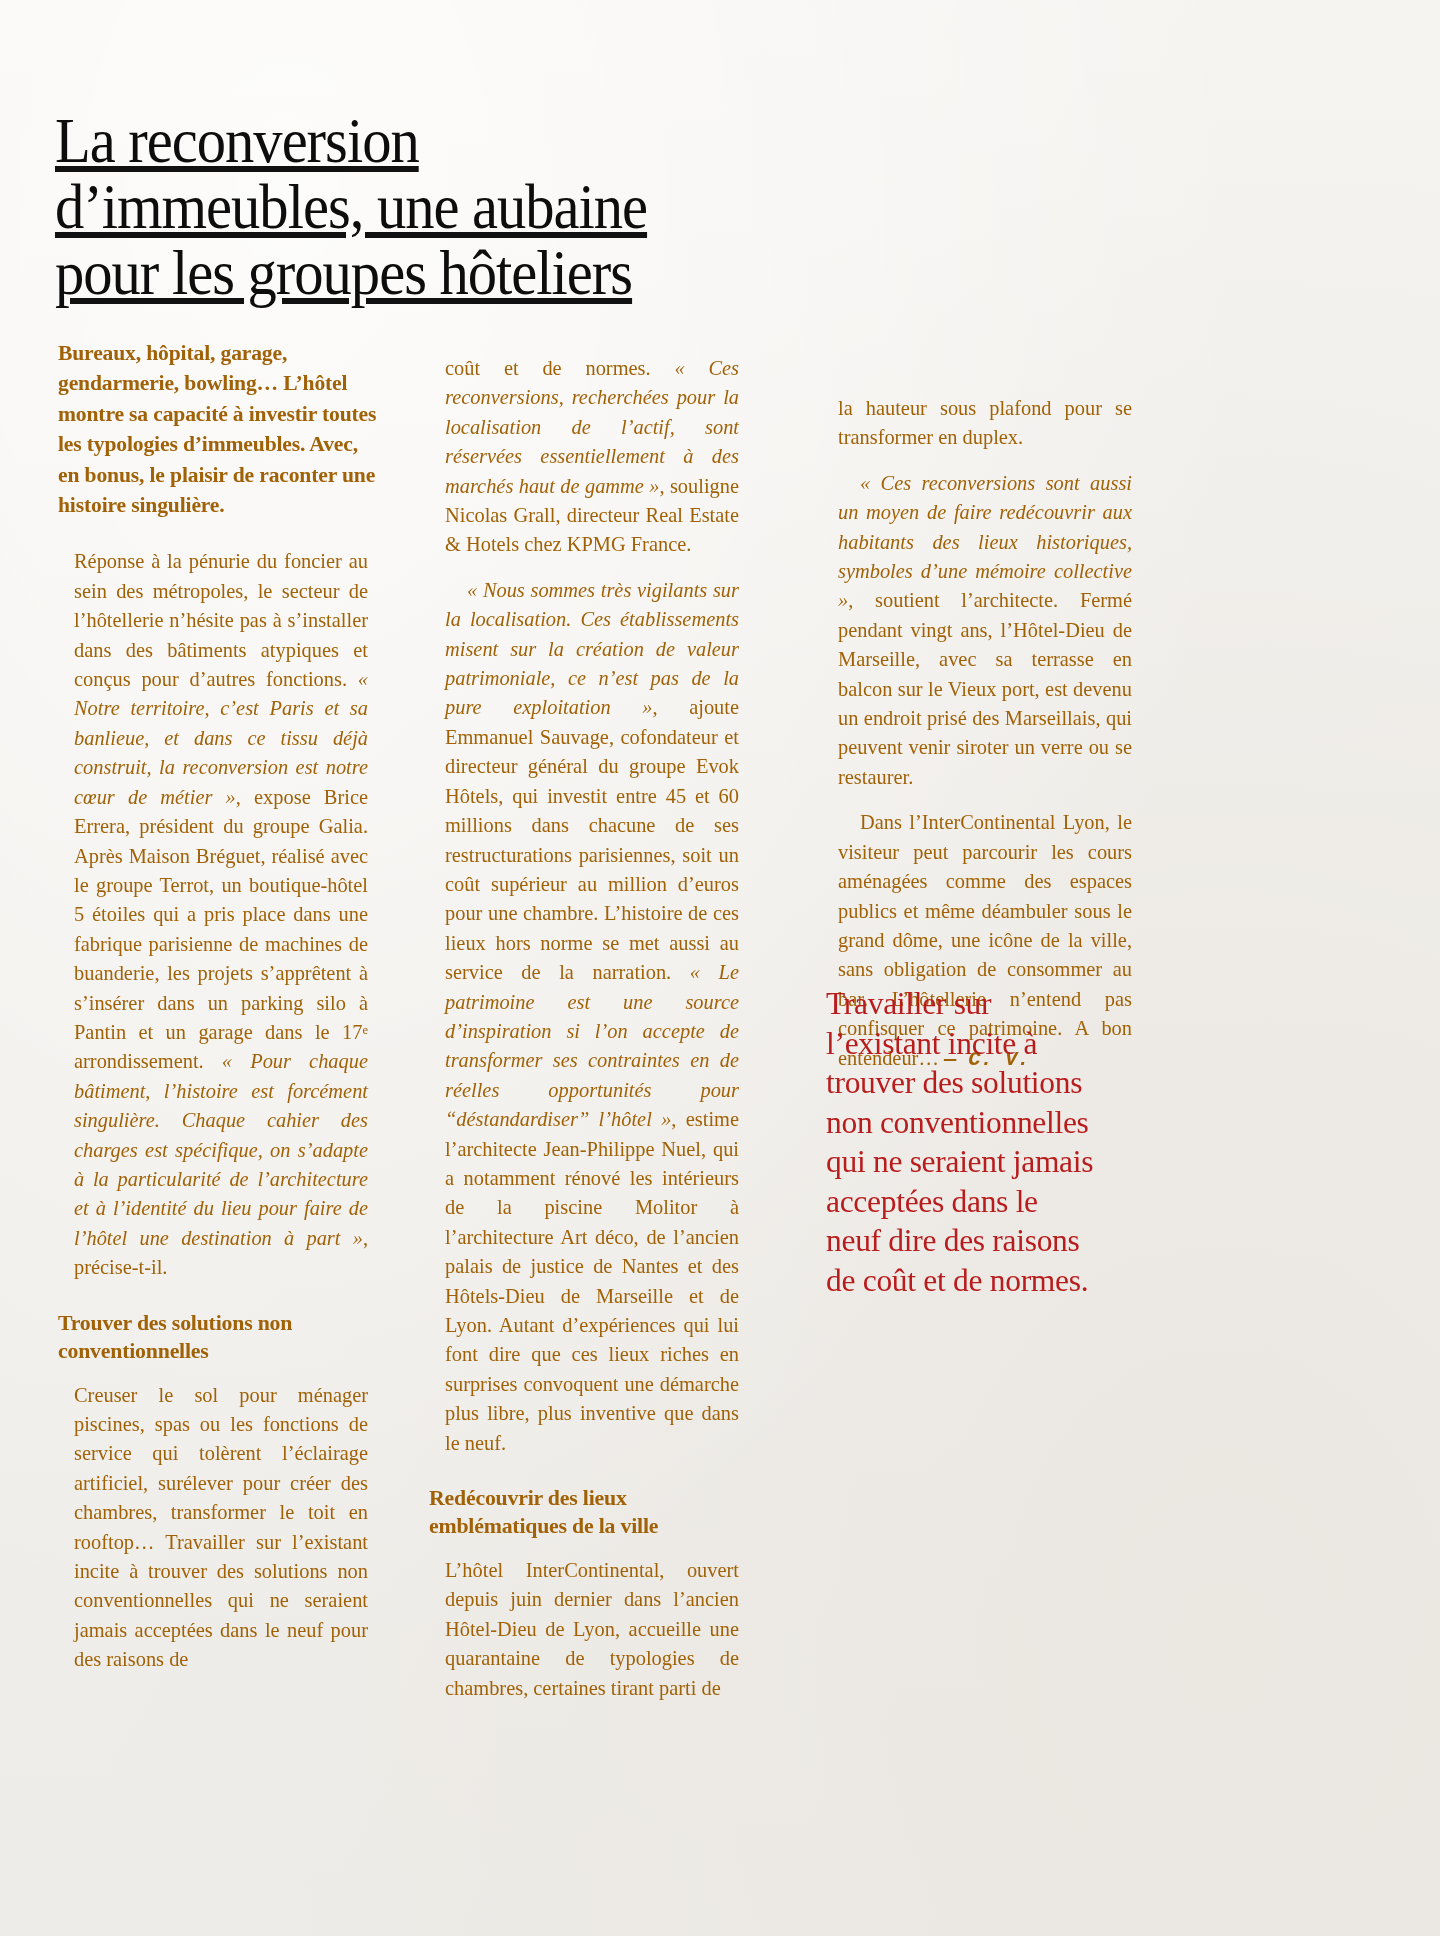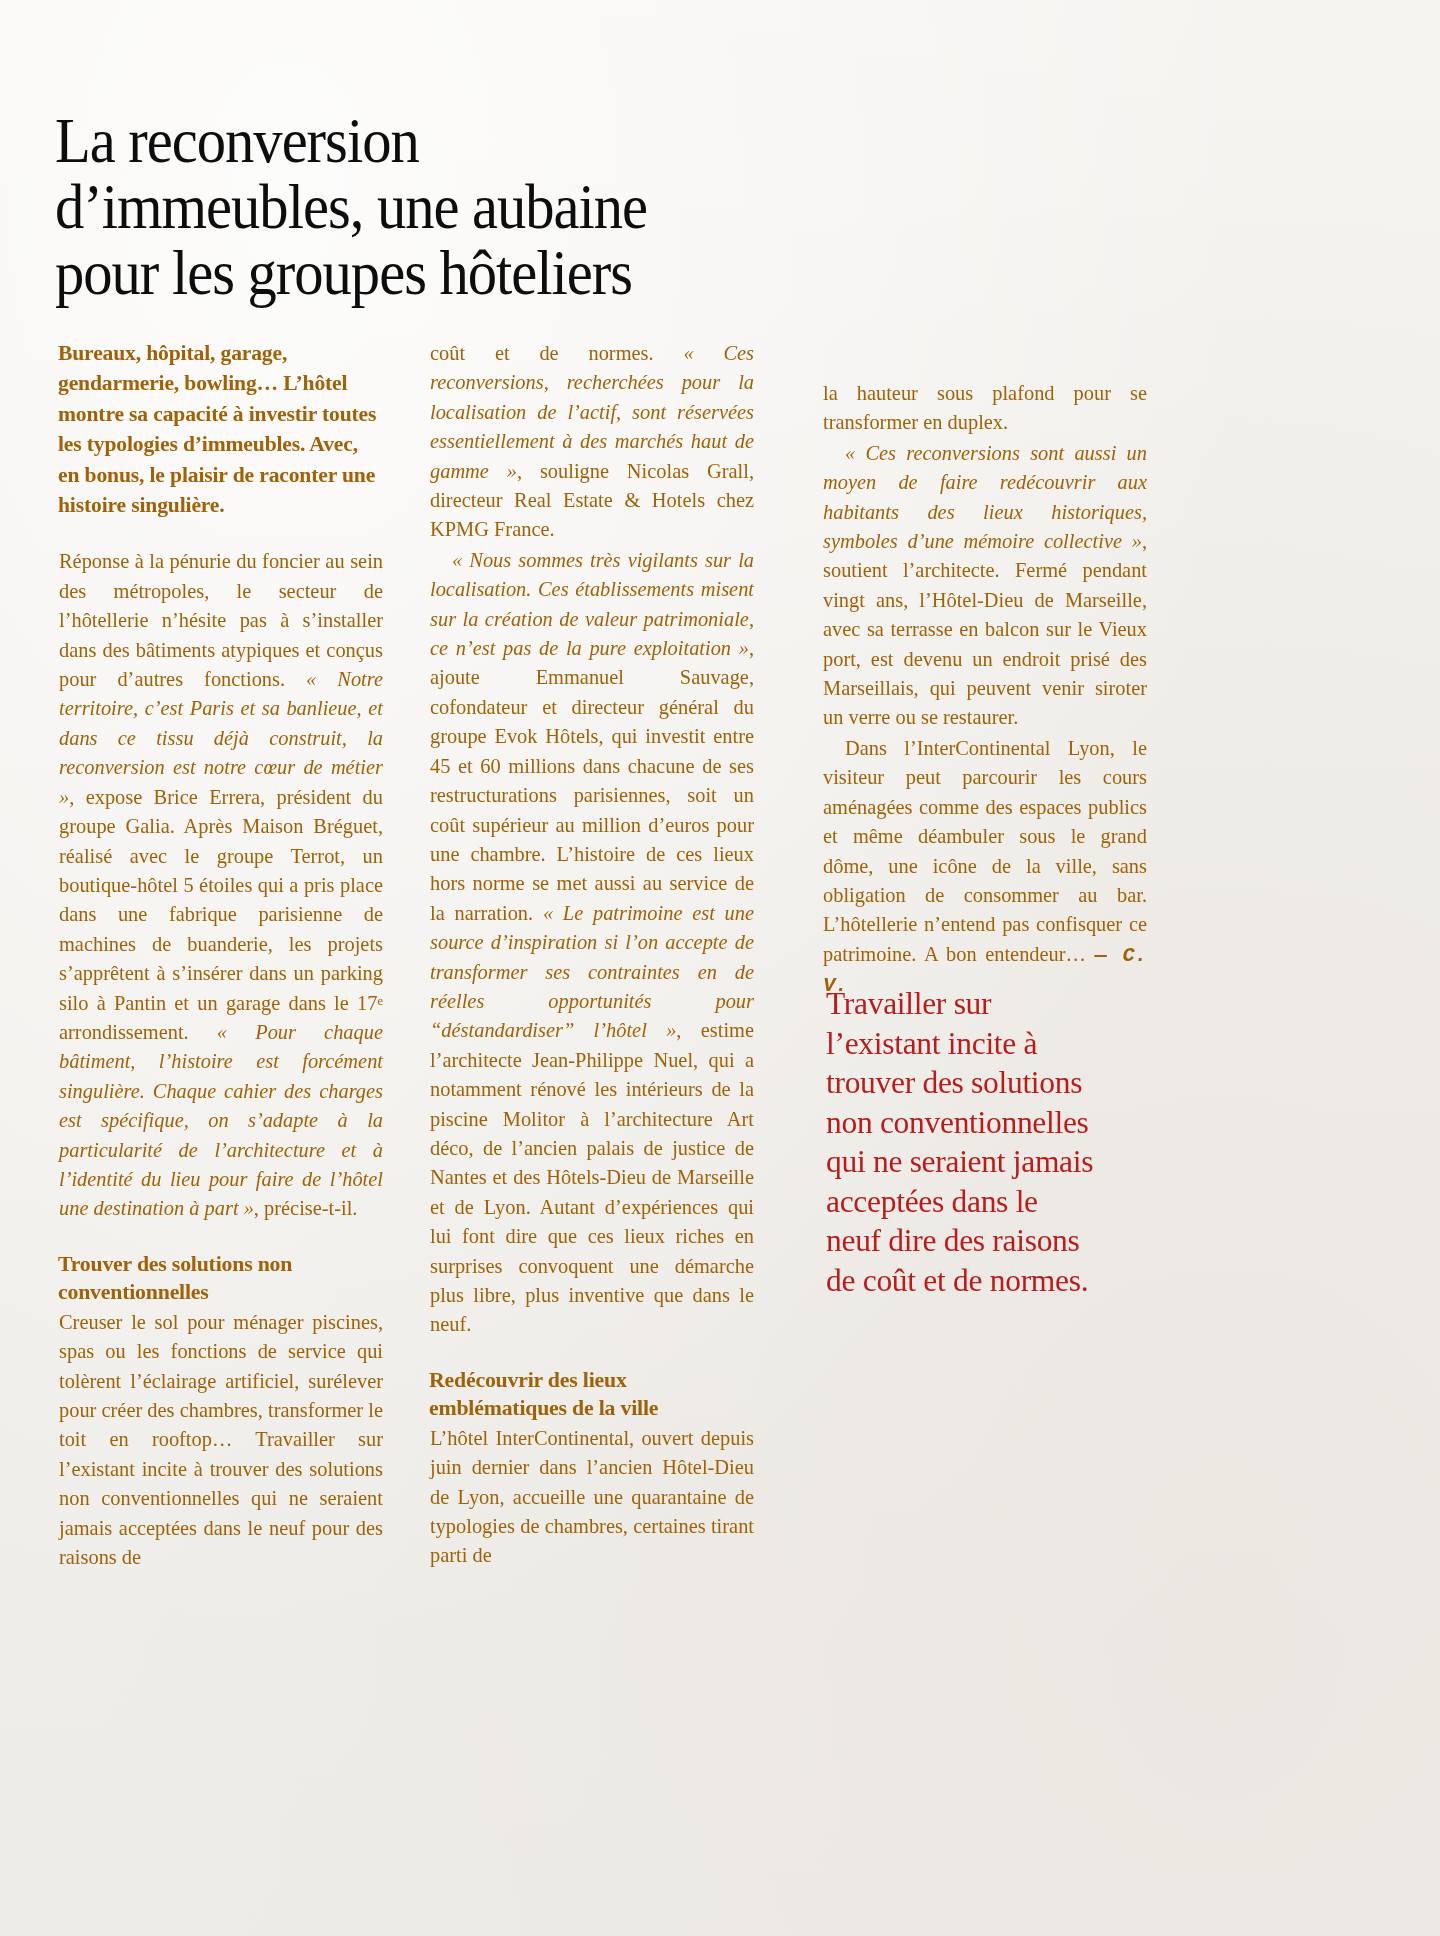--- a/index.html
+++ b/index.html
@@ -30,20 +30,21 @@
     width: 1440px;
     height: 1936px;
   }
 
   
   #headline {
     position: absolute;
     left: 55px;
     top: 108px;
     width: 790px;
+    text-decoration: underline;
   }
   #headline .hl-line {
     font-family: "Liberation Serif", "DejaVu Serif", serif;
     font-size: 63px;
     line-height: 66px;
     font-weight: 400;
     letter-spacing: -1.1px;
     transform: scaleX(0.93);
     transform-origin: left center;
     color: #0d0d0d;
@@ -68,21 +69,21 @@
 
   .standfirst {
     font-weight: bold;
     font-size: 21.6px;
     line-height: 30.4px;
     text-align: left;
     margin: 0 0 27px 0;
     letter-spacing: -0.15px;
   }
   .para {
-    margin: 1px;
+    margin: 16px;
     text-indent: 0;
   }
   .para + .para { text-indent: 22px; }
   .para.noind { text-indent: 0; }
   .it { font-style: italic; }
   .bd { font-weight: bold; font-family: Liberation Mono, monospace; }
   .ul { text-underline-offset: 2px; }
   sup { font-size: 0.62em; vertical-align: 0.42em; line-height: 0; }
 
   .subhead {

